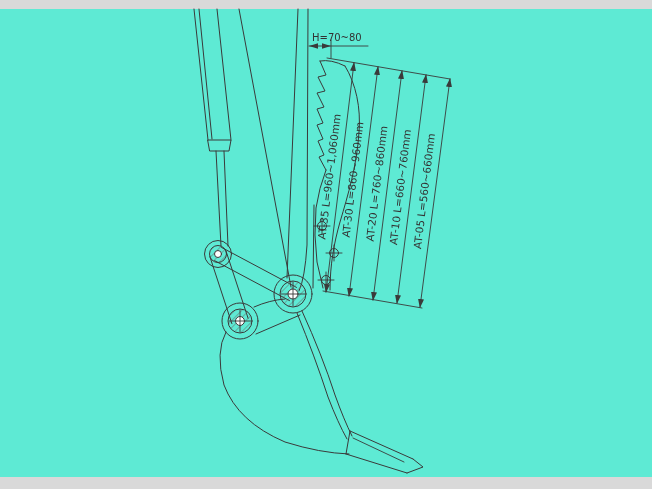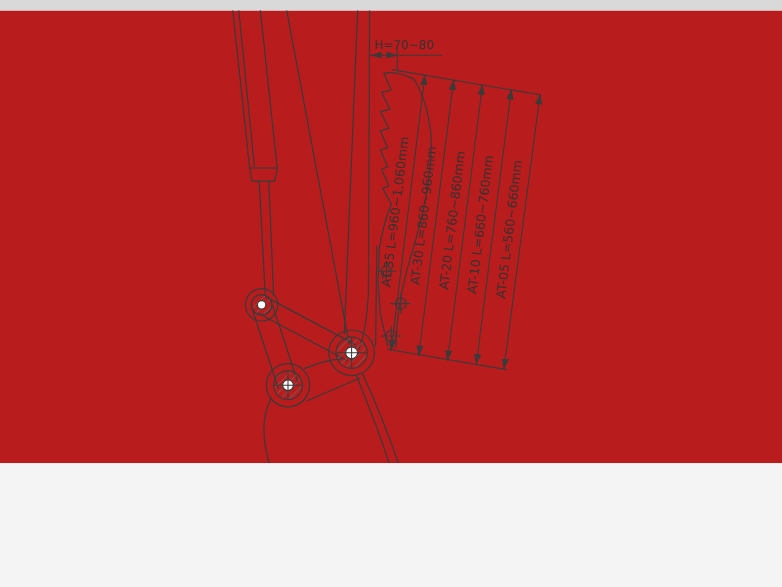--- a/index.html
+++ b/index.html
@@ -1,17 +1,17 @@
 <!DOCTYPE html>
 <html><head>
 <meta charset="utf-8">
 <style>
   html,body{margin:0;padding:0;background:#f4f4f4;}
   .frame{
-    width:652px;height:386px;position:relative;background:#b91c1c;
+    width:652px;height:489px;position:relative;background:#5eead4;
     font-family:"DejaVu Sans","Liberation Sans",sans-serif;overflow:hidden;
   }
   svg{display:block;}
   svg text{font-family:"DejaVu Sans","Liberation Sans",sans-serif;fill:#333;}
   .thin{stroke-width:0.9;}
 </style>
 </head>
 <body>
 
 <div class="frame">

